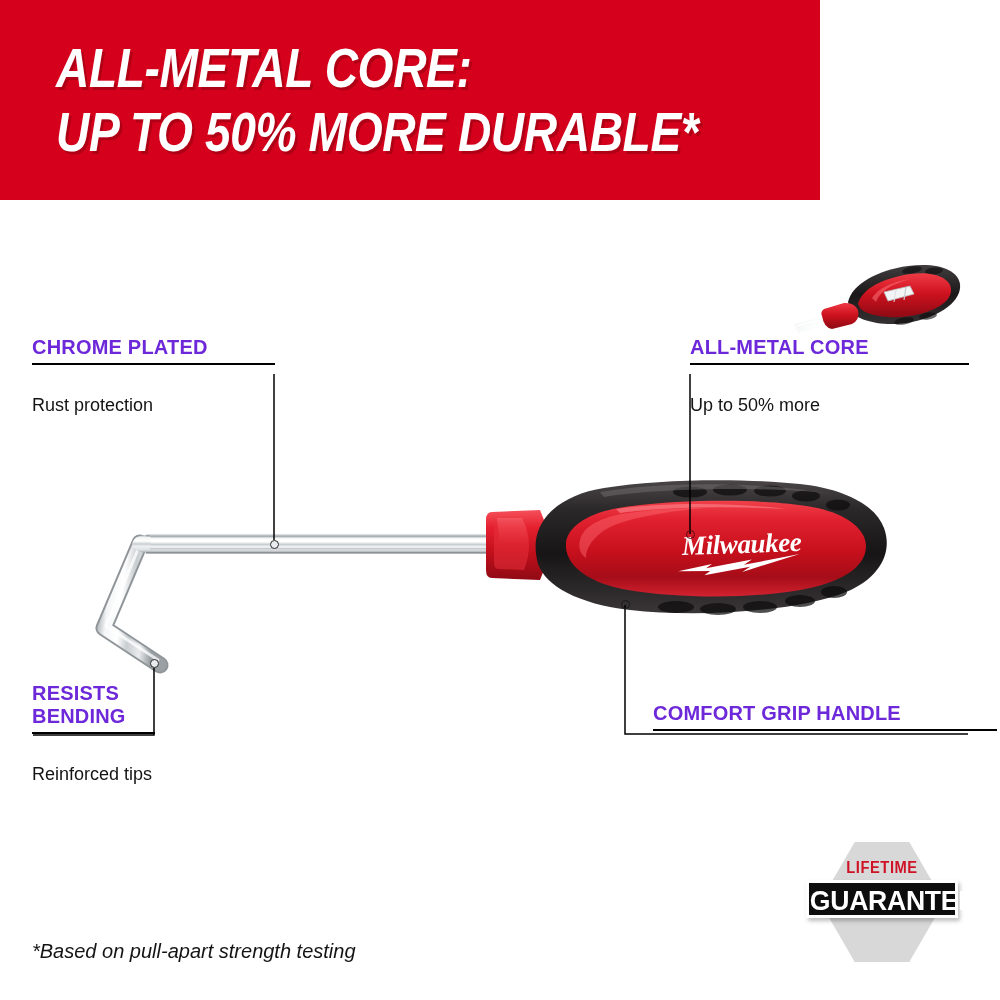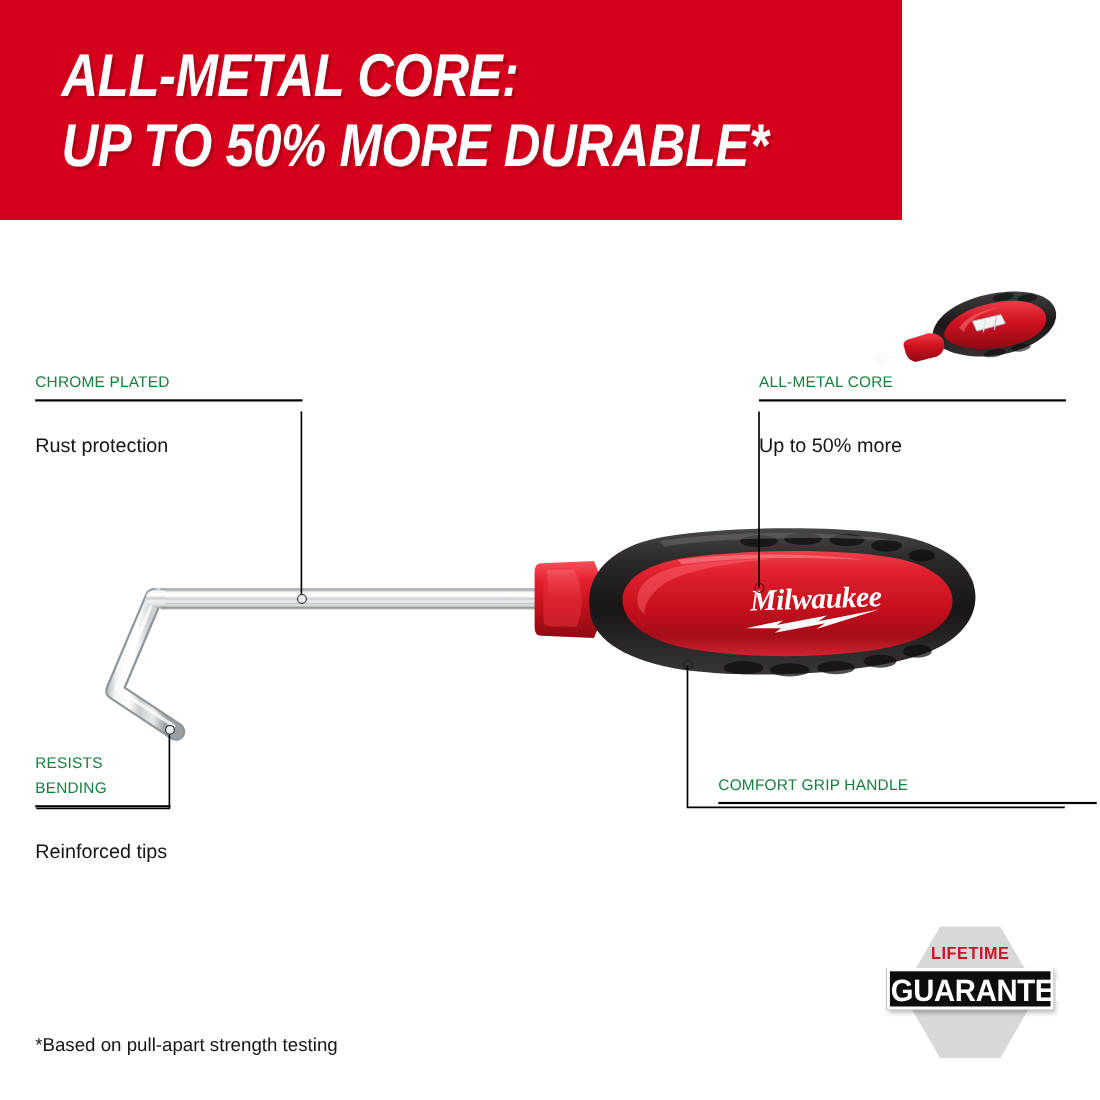--- a/index.html
+++ b/index.html
@@ -25,21 +25,21 @@
     transform:scaleX(0.84);transform-origin:left center;
     white-space:nowrap;
     text-shadow:3px 3px 0 rgba(90,0,10,0.30);
   }
   .hl1{top:36px;font-size:55px;}
   .hl2{top:100px;font-size:55px;}
 
   
   .callout{position:absolute;}
   .co-title{
-    font-size:14px;font-weight:normal;color:#15803d;
+    font-size:20px;font-weight:bold;color:#6d28d9;
     letter-spacing:0.2px;line-height:23px;white-space:nowrap;
   }
   .co-sub{
     font-size:18px;font-weight:normal;color:#141414;
     line-height:24px;white-space:nowrap;margin-top:28px;
   }
   .co-rule{background:#000;height:1.5px;width:100%;}
 
   .co-left{text-align:left;}
   .co-right{}
@@ -89,21 +89,21 @@
   }
   .badge-guarantee{
     position:absolute;left:0;top:43px;width:152px;text-align:center;
     color:#ffffff;font-weight:bold;font-size:28px;letter-spacing:-0.3px;
     transform:scaleX(0.95);
   }
 
   
   #footnote{
     position:absolute;left:32px;top:940px;
-    font-size:17px;color:#141414;white-space:nowrap;
+    font-size:20px;color:#141414;white-space:nowrap;font-style:italic;
   }
 </style>
 </head>
 <body>
 
 <div id="page">
 
   <div class="banner">
     <div class="hl hl1">ALL-METAL CORE:</div>
     <div class="hl hl2">UP TO 50% MORE DURABLE*</div>

